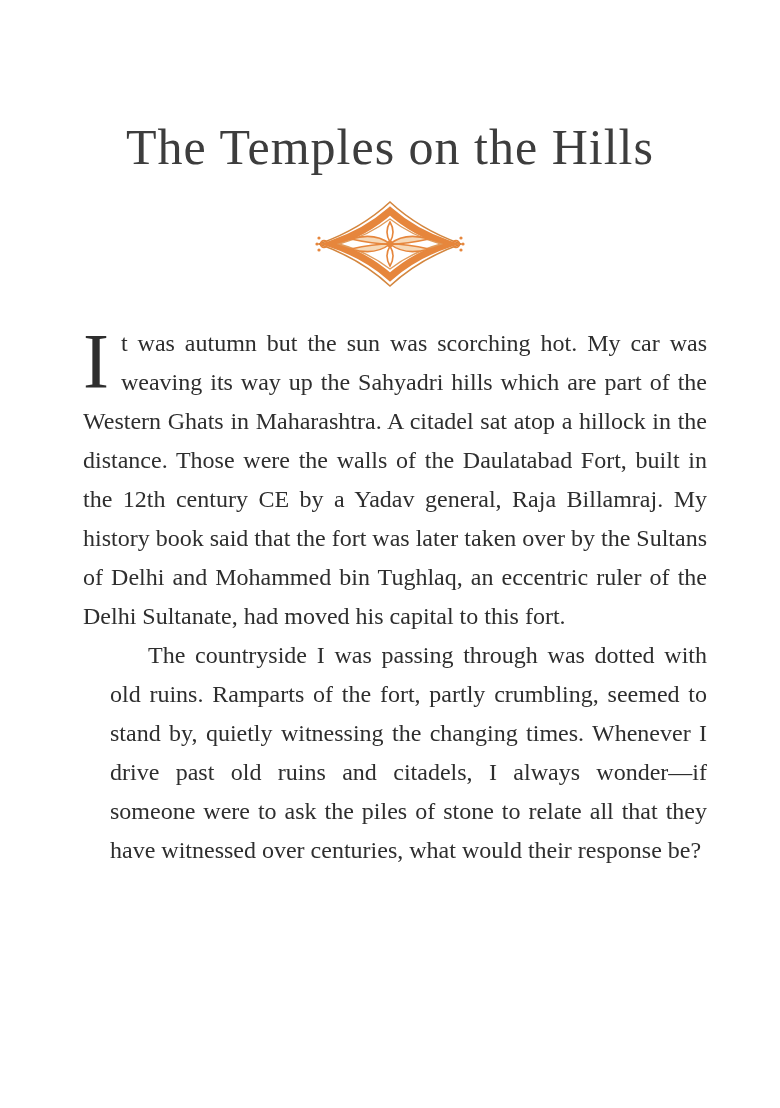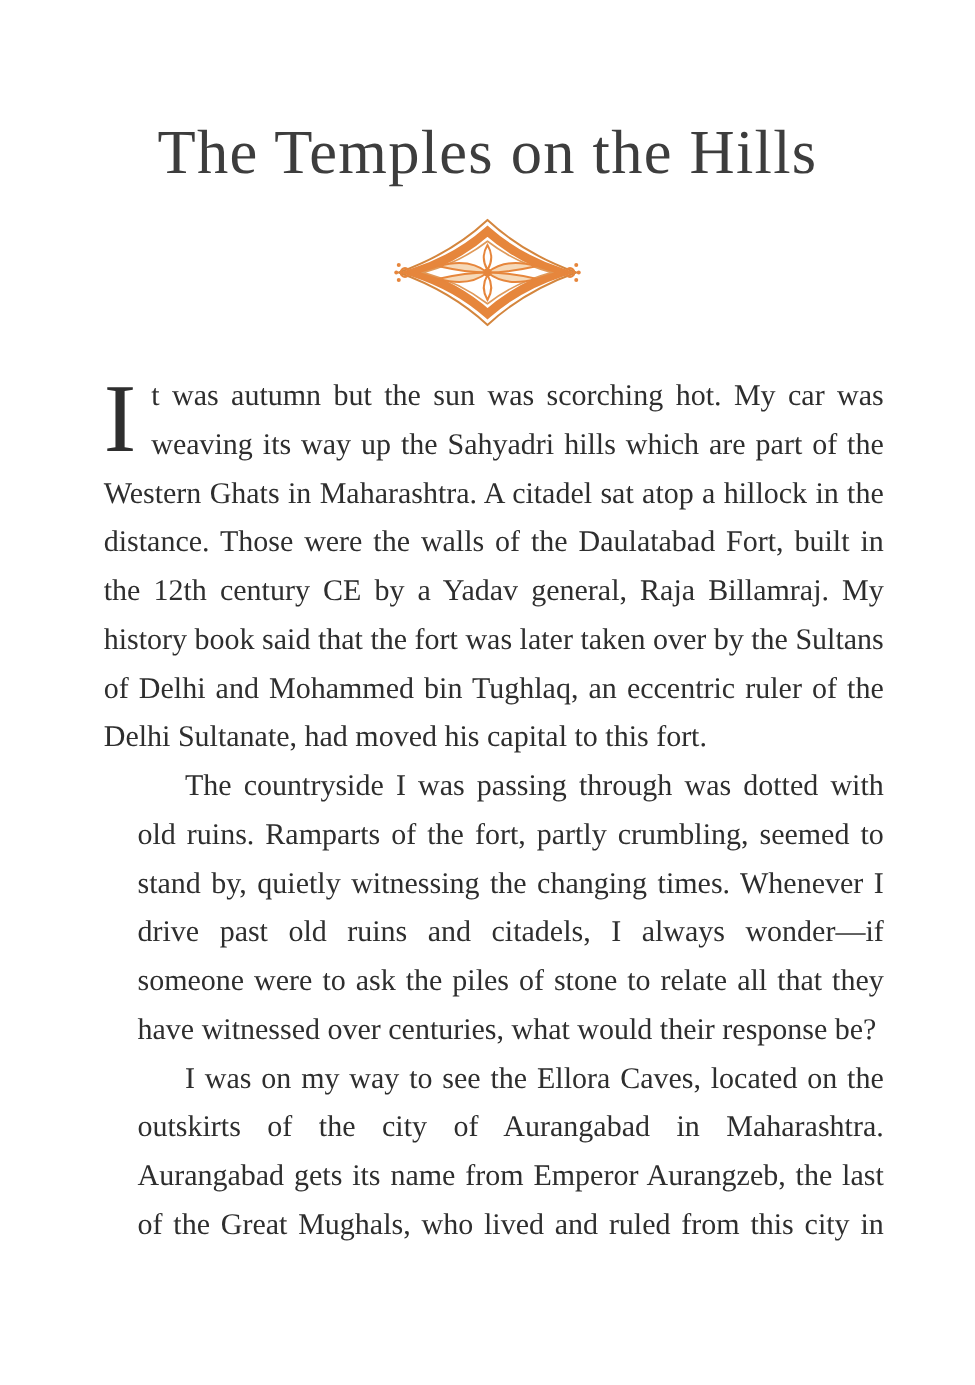--- a/index.html
+++ b/index.html
@@ -11,21 +11,21 @@
     position: relative;
     width: 780px;
     height: 1108px;
     margin: 0 auto;
     background: #ffffff;
     font-family: "Liberation Serif", serif;
     overflow: hidden;
   }
   .chapter-title {
     margin: 0;
-    padding-top: 92px;
+    padding-top: 118px;
     text-align: center;
     font-size: 50px;
     font-weight: normal;
     letter-spacing: 1px;
     color: var(--title-color, #3d3d3d);
   }
   .ornament-wrap {
     text-align: center;
     margin-top: 22px;
     height: 90px;
@@ -93,16 +93,15 @@
       <circle cx="148" cy="46" r="1.6" fill="#e6863c"></circle>
       <circle cx="146" cy="52" r="1.6" fill="#e6863c"></circle>
     </svg>
   </div>
 
   <div class="body-text">
     <p class="para">
       <span class="drop-cap">I</span><span>t was autumn but the sun was scorching hot. My car was weaving its way up the Sahyadri hills which are part of the Western Ghats in Maharashtra. A citadel sat atop a hillock in the distance. Those were the walls of the Daulatabad Fort, built in the 12th century CE by a Yadav general, Raja Billamraj. My history book said that the fort was later taken over by the Sultans of Delhi and Mohammed bin Tughlaq, an eccentric ruler of the Delhi Sultanate, had moved his capital to this fort.</span>
     </p>
     <p class="para indent">The countryside I was passing through was dotted with old ruins. Ramparts of the fort, partly crumbling, seemed to stand by, quietly witnessing the changing times. Whenever I drive past old ruins and citadels, I always wonder—if someone were to ask the piles of stone to relate all that they have witnessed over centuries, what would their response be?</p>
-    <p class="para indent fill-last">I was on my way to see the Ellora Caves, located on the outskirts of the city of Aurangabad in Maharashtra. Aurangabad gets its name from Emperor Aurangzeb, the last of the Great Mughals, who lived and ruled from this city in</p>
   </div>
 
 </div>
 
 </body></html>

